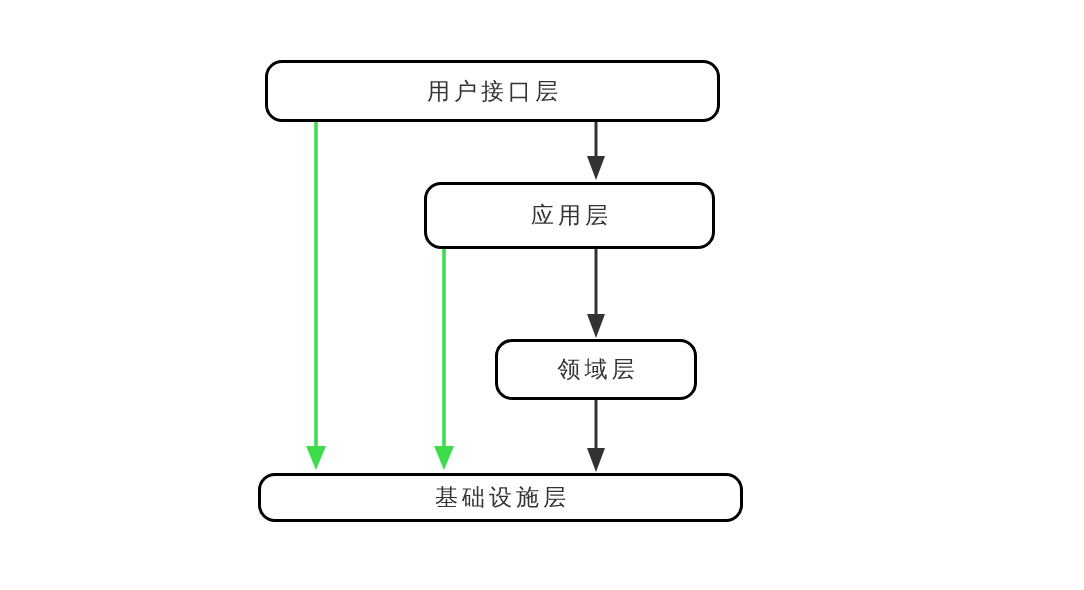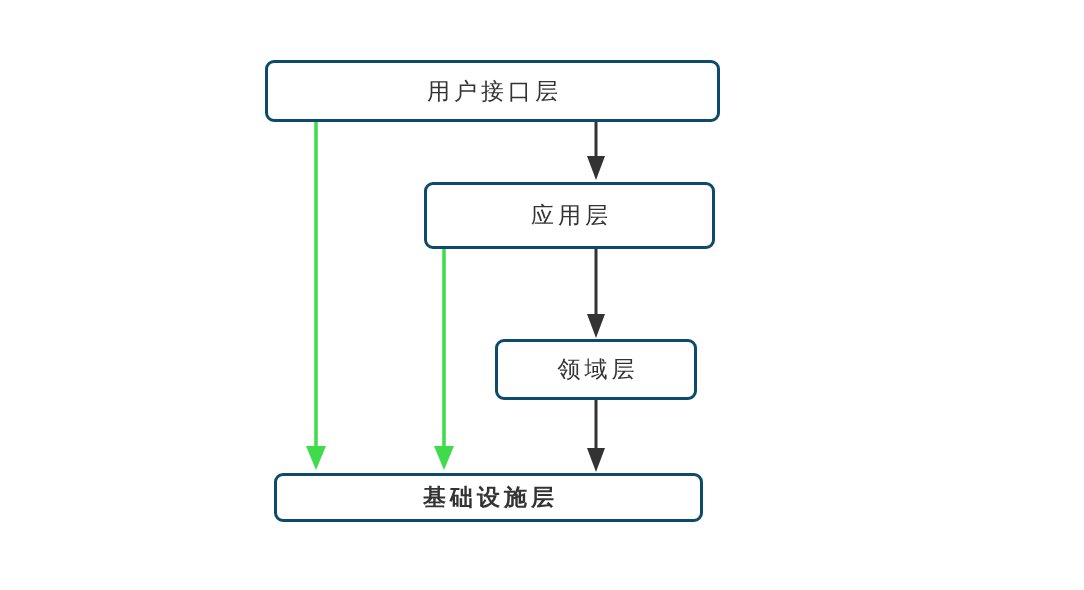--- a/index.html
+++ b/index.html
@@ -18,37 +18,37 @@
   .edges {
     position: absolute;
     left: 0;
     top: 0;
     pointer-events: none;
   }
   .node {
     position: absolute;
     box-sizing: border-box;
     background: #ffffff;
-    border: 3px solid #0c4a6e;
-    border-radius: 9px;
+    border: 3px solid #000000;
+    border-radius: 17px;
     display: flex;
     align-items: center;
     justify-content: center;
     color: #333333;
     font-size: 23px;
     letter-spacing: 4px;
   }
   .node span {
     white-space: nowrap;
     transform: translateX(2px); 
   }
   .node-ui            { left: 265px; top: 60px;  width: 455px; height: 62px; }
   .node-application   { left: 424px; top: 182px; width: 291px; height: 67px; font-family: Liberation Serif, serif; }
   .node-domain        { left: 495px; top: 339px; width: 202px; height: 61px; }
-  .node-infrastructure{ left: 274px; top: 473px; width: 429px; height: 49px; font-weight: bold; }
+  .node-infrastructure{ left: 258px; top: 473px; width: 485px; height: 49px; }
 </style>
 </head>
 <body>
 
 <div class="canvas">
 
   <svg class="edges" width="1084" height="590" viewBox="0 0 1084 590">
 
     <g>
       <line x1="596" y1="122" x2="596" y2="160" stroke-width="3" stroke="#333333"></line>

